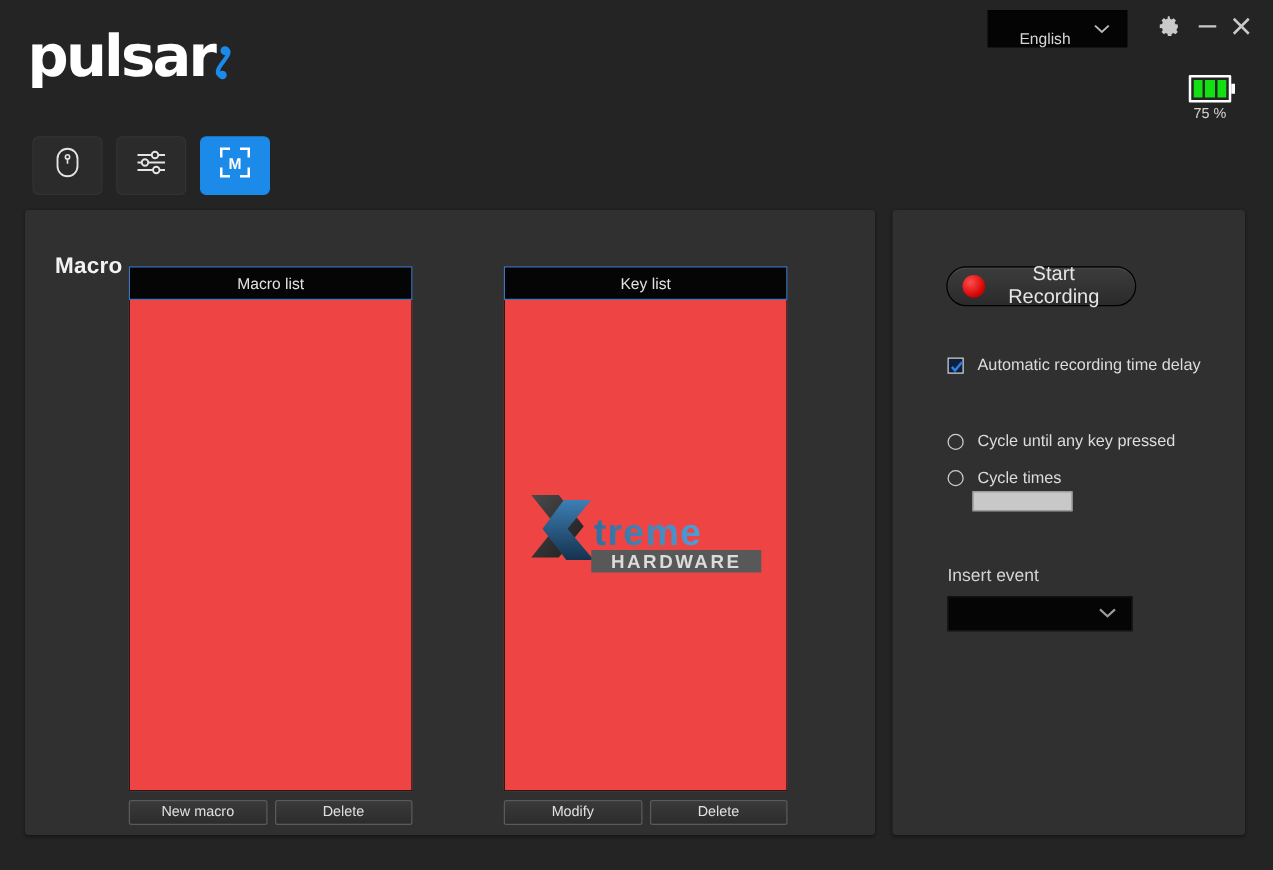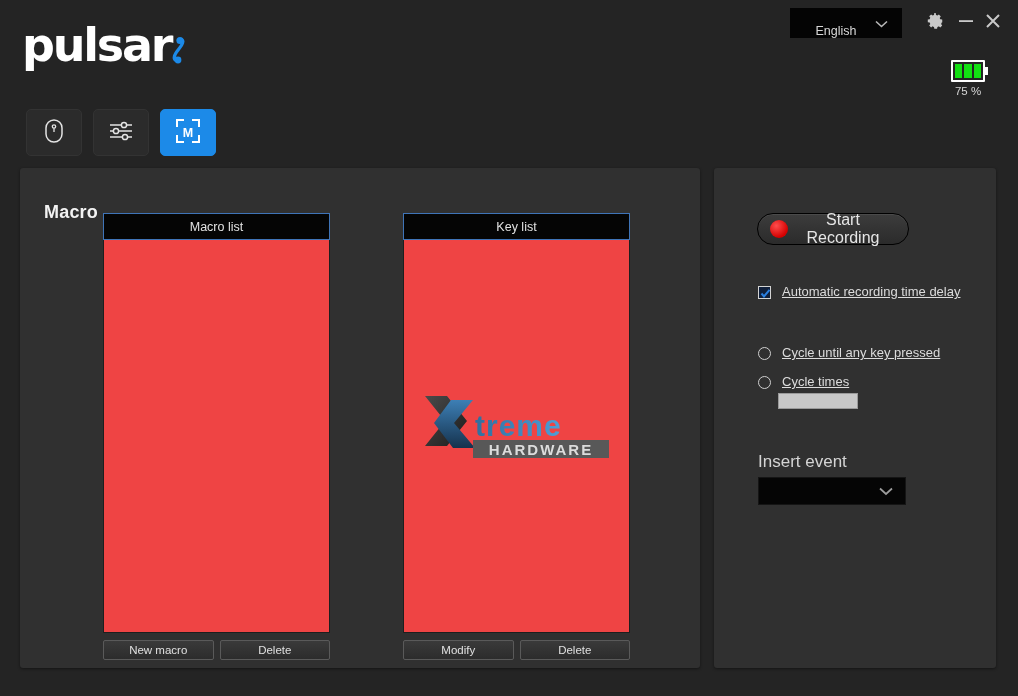--- a/index.html
+++ b/index.html
@@ -297,38 +297,37 @@
     background: transparent;
     flex: none;
     margin-top: 2px;
   }
   .opt-label {
     margin-left: 11px;
     font-size: 13px;
     color: #dcdcdc;
     line-height: 16px;
     white-space: nowrap;
-    text-decoration: underline;
   }
 
   .cycle-input {
     position: absolute;
     left: 64px;
     top: 225px;
     width: 80px;
     height: 16px;
     background: #c8c8c8;
     border: 1px solid #9a9a9a;
   }
 
   .insert-label {
     position: absolute;
     left: 44px;
     top: 284px;
-    font-size: 17px;
+    font-size: 14px;
     color: #d4d4d4;
   }
   .insert-select {
     position: absolute;
     left: 44px;
     top: 309px;
     width: 148px;
     height: 28px;
     background: #050505;
     border: 1px solid #151515;

